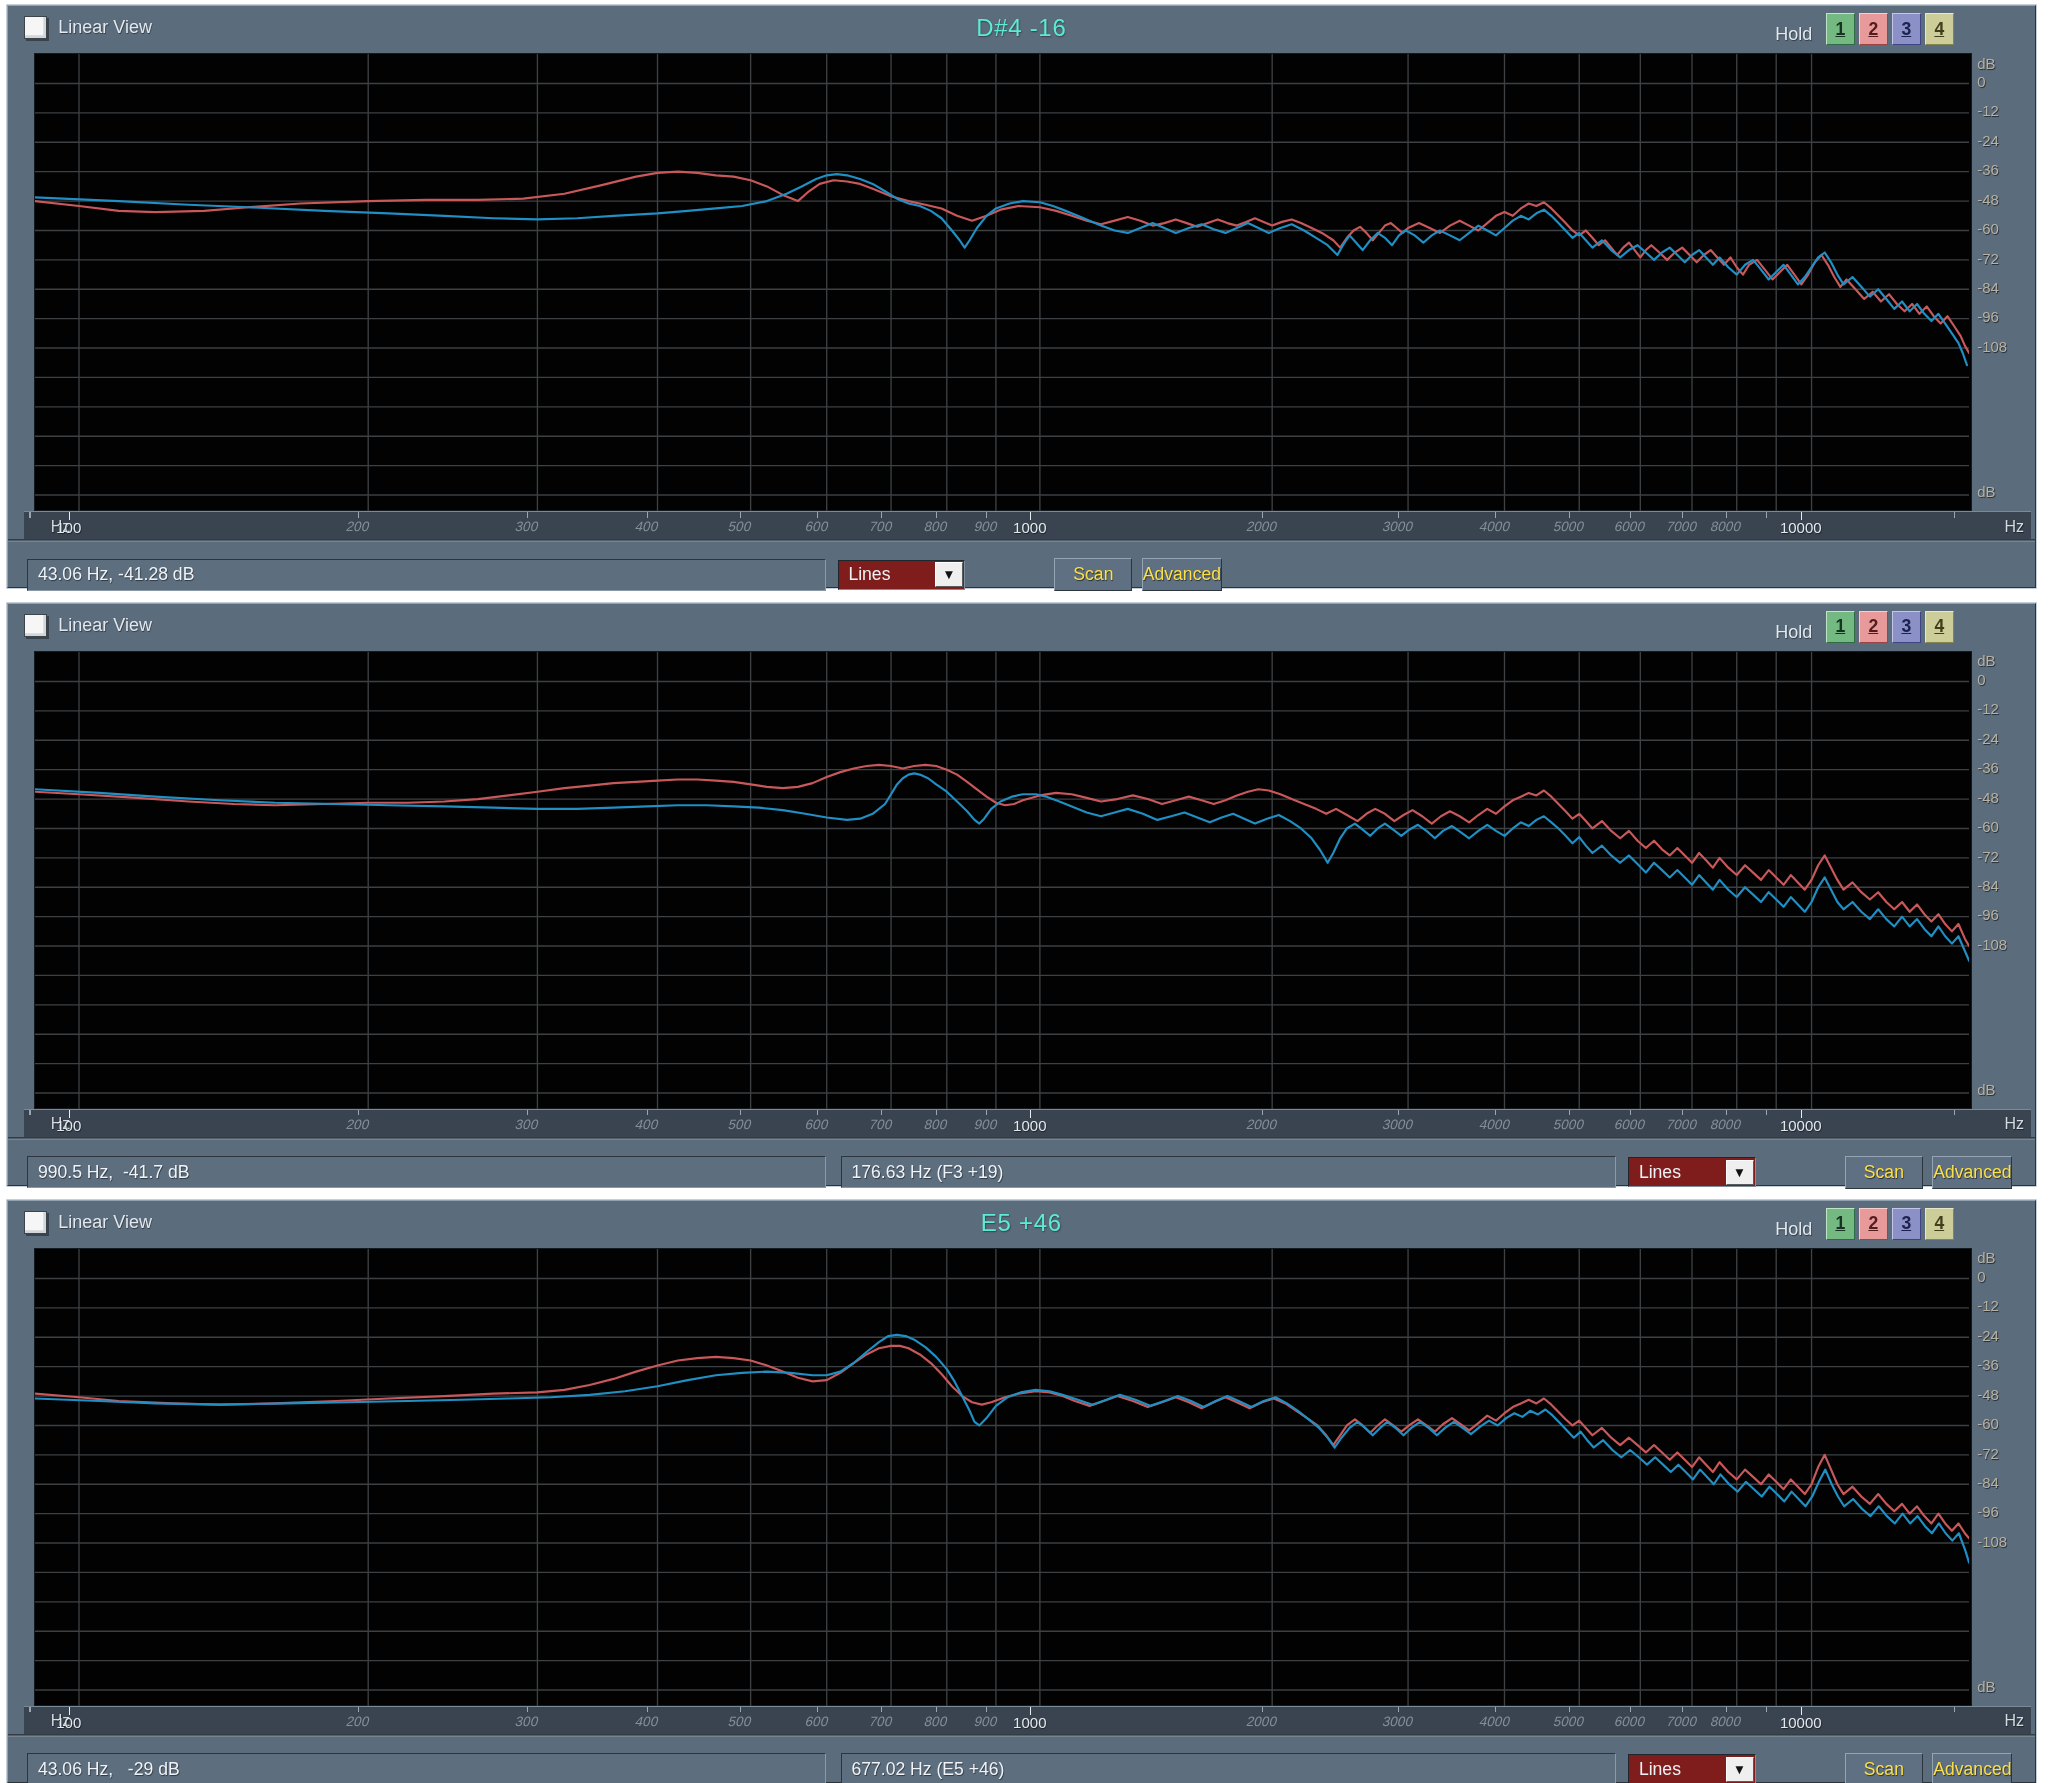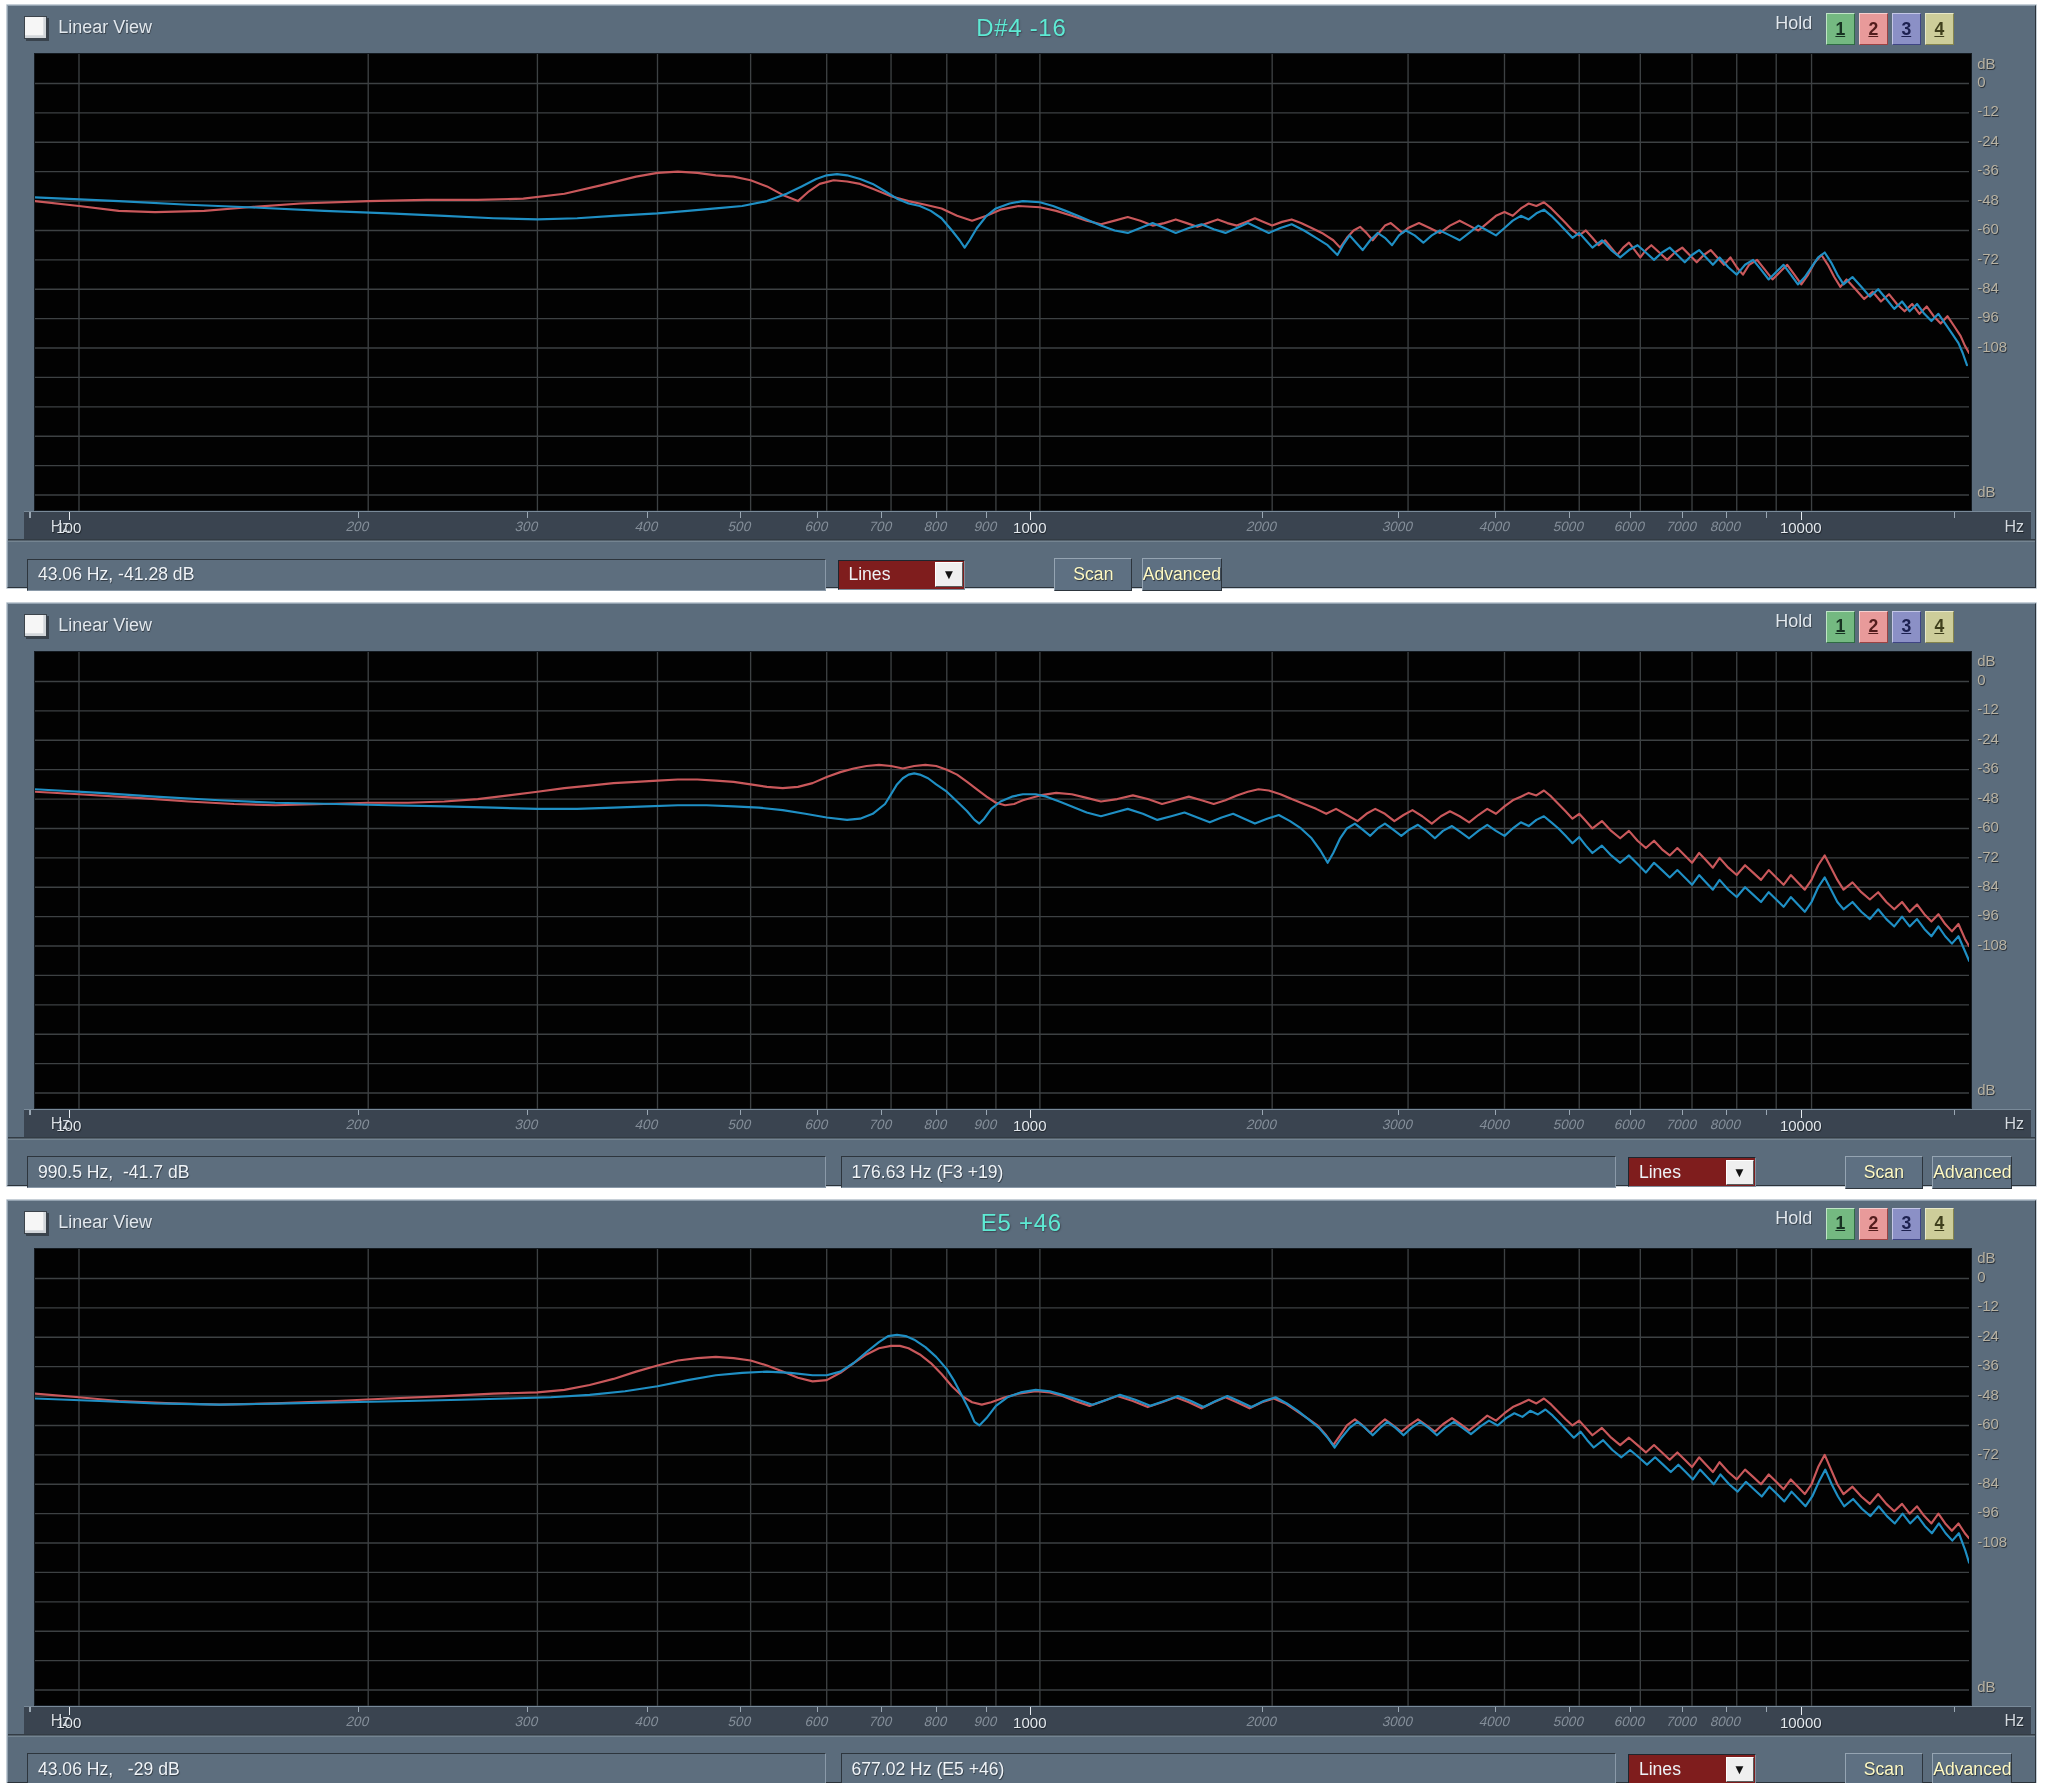--- a/index.html
+++ b/index.html
@@ -8,21 +8,21 @@
          border-top:1.4px solid #93a2b0;border-left:1.4px solid #93a2b0;
          border-right:1.4px solid #2b333b;border-bottom:1.4px solid #2b333b;
          box-shadow:0 0 0 0.7px #aebbc6;}
   .hdr{position:relative;height:47px;}
   .chk-row{position:absolute;left:16px;top:9.5px;display:flex;align-items:center;}
   .checkbox{width:21.6px;height:21.6px;background:#f6f6f6;border:1.4px solid #3c444c;
             box-shadow:2px 2px 0 #39434d, inset -2.7px -2.7px 0 #d2d6da;}
   .chk-label{margin-left:10.8px;font-size:18px;color:#e2e8ee;text-shadow:0.7px 0.7px 0.7px #343d46;}
   .title{position:absolute;left:0;right:0;top:8px;text-align:center;font-size:24px;
          color:#5eead4;text-shadow:0.7px 0.7px 1.4px #39424c;letter-spacing:0.7px;}
-  .hold{position:absolute;right:81px;top:6.8px;display:flex;align-items:flex-start;}
+  .hold{position:absolute;right:81px;top:6.8px;display:flex;align-items:flex-end;}
   .hold-label{font-size:18px;color:#e2e8ee;margin-right:9.5px;text-shadow:0.7px 0.7px 0.7px #343d46;}
   .hold-btn{width:27px;height:30px;margin-left:4px;display:flex;align-items:center;justify-content:center;
             font-size:17.6px;font-weight:bold;text-decoration:underline;border:1.4px solid;}
   .hb1{background:#74b981;border-color:#bfe4c6 #2f6b44 #2f6b44 #bfe4c6;color:#173322;}
   .hb2{background:#e89a9a;border-color:#f6cfcf #9c4343 #9c4343 #f6cfcf;color:#531d1d;}
   .hb3{background:#8b90c6;border-color:#c3c6e6 #3f4584 #3f4584 #c3c6e6;color:#1d2150;}
   .hb4{background:#cdcd9a;border-color:#e8e8c8 #85854e #85854e #e8e8c8;color:#3f3f1c;}
   .plot-row{display:flex;height:458px;}
   .gutter-left{width:26px;}
   .plot-wrap{width:1936px;border:0.7px solid #141a20;background:#020202;position:relative;}
@@ -45,21 +45,21 @@
          text-shadow:0.7px 0.7px 0.7px #313a43;white-space:pre;}
   .f-left{margin-left:19.6px;width:787px;}
   .f-mid{margin-left:15px;width:764px;}
   .dropdown{margin-left:12px;width:116px;height:28px;background:#7f1d1d;border:1.4px solid;
             border-color:#1e262e #7f8e9c #7f8e9c #1e262e;color:#eef2f6;font-size:17.6px;
             display:flex;align-items:center;padding-left:9.5px;position:relative;}
   .dd-btn{position:absolute;right:1.4px;top:1.4px;width:26px;height:23px;background:#efefef;
           border:1.4px solid;border-color:#ffffff #5a5a5a #5a5a5a #ffffff;
           display:flex;align-items:center;justify-content:center;color:#111;font-size:13.5px;}
   .btn{height:31px;background:#5e7082;border:1.4px solid;border-color:#95a4b2 #2d353d #2d353d #95a4b2;
-       color:#fef9c3;font-size:17.6px;display:flex;align-items:center;justify-content:center;
+       color:#fde047;font-size:17.6px;display:flex;align-items:center;justify-content:center;
        text-shadow:0.7px 0.7px 0.7px #2a3138;}
   .b-scan{margin-left:89px;width:76px;}
   .b-adv{margin-left:9.5px;width:78px;}
   .p1{top:5.4px;} .p2{top:603px;} .p3{top:1200px;}
 </style>
 </head>
 <body>
 
 <div id="stage">
 

